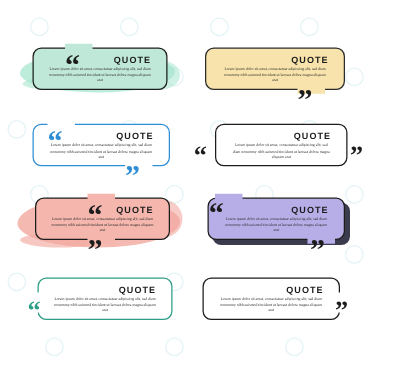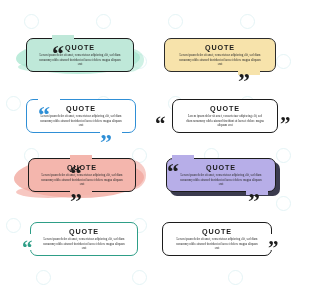--- a/index.html
+++ b/index.html
@@ -47,21 +47,21 @@
     position: absolute;
     box-sizing: border-box;
     border-radius: 7px;
     z-index: 3;
   }
   .frame-inner {
     position: absolute;
     inset: 0;
     display: flex;
     flex-direction: column;
-    align-items: center;
+    align-items: flex-end;
     justify-content: center;
     box-sizing: border-box;
     padding: 3px 12px 3px 12px;
     z-index: 4;
   }
   .q-title {
     font-size: 7.2px;
     font-weight: bold;
     letter-spacing: 0.9px;
     color: #1c1c1c;

